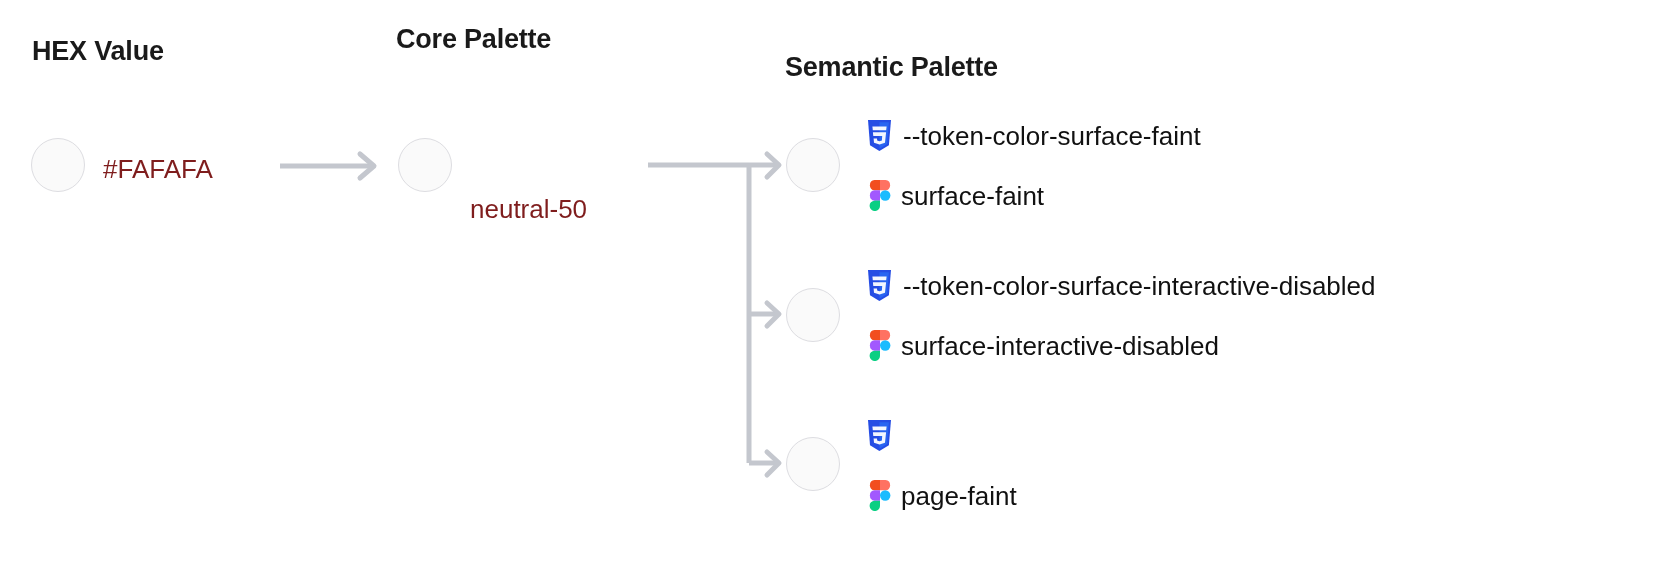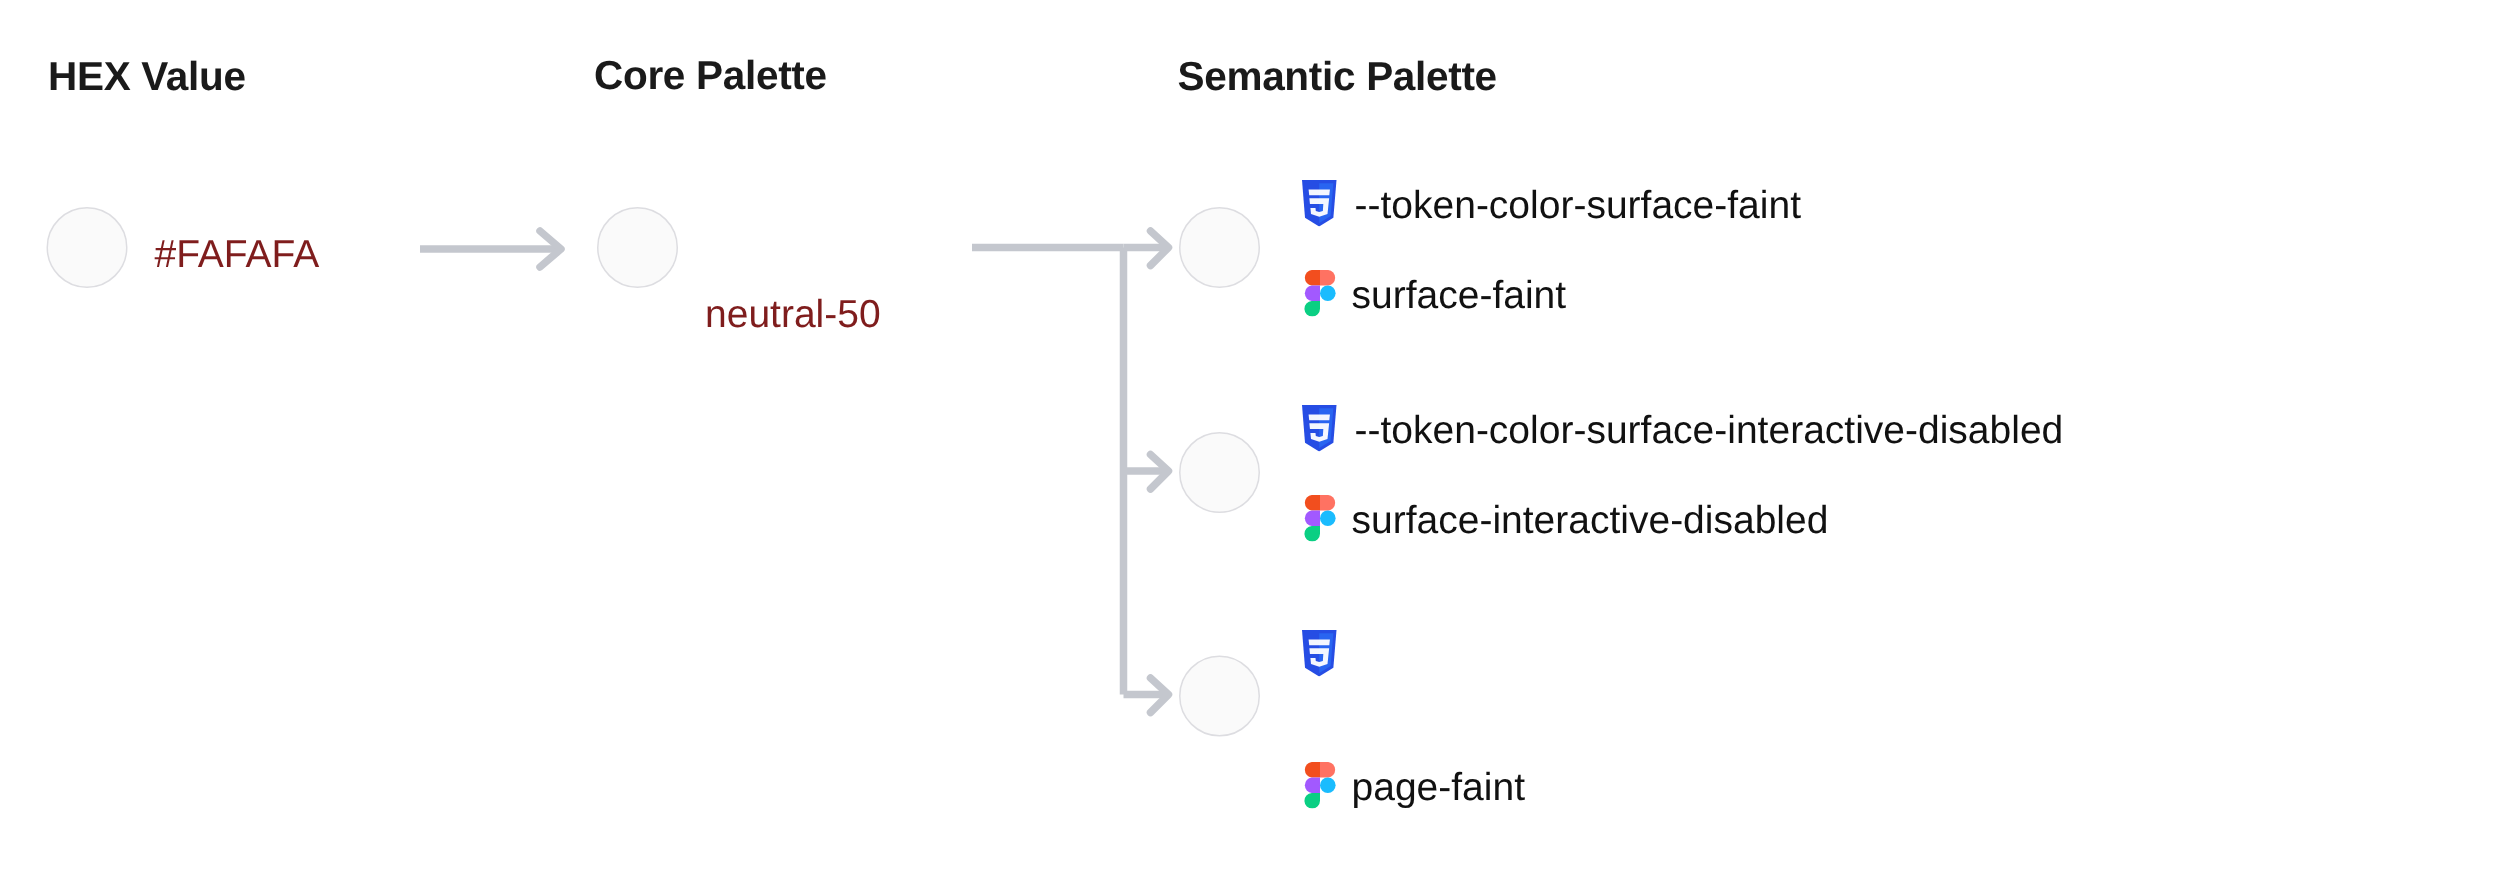--- a/index.html
+++ b/index.html
@@ -26,22 +26,22 @@
   
   .col-heading {
     position: absolute;
     font-size: 27px;
     font-weight: bold;
     color: #1a1a1a;
     letter-spacing: -0.2px;
     white-space: nowrap;
   }
   #heading-hex      { left: 32px;  top: 36px; }
-  #heading-core     { left: 396px; top: 35px; }
-  #heading-semantic { left: 785px; top: 36px; }
+  #heading-core     { left: 396px; top: 24px; }
+  #heading-semantic { left: 785px; top: 52px; }
 
   
   .swatch {
     position: absolute;
     width: 54px;
     height: 54px;
     border-radius: 50%;
     background: #FAFAFA;
     border: 1px solid #DDDDE1;
     box-sizing: border-box;
@@ -176,21 +176,21 @@
 
   <div class="token-row" style="left:866px; top:420px;">
     <svg class="icon-box" viewBox="0 0 27 31">
       <path d="M2 0 L25 0 L22.9 25.2 L13.4 31 L4 25.2 Z" fill="#264DE4"></path>
       <path d="M13.5 2.2 L13.5 28.7 L21.1 24.0 L22.9 2.2 Z" fill="#2965F1"></path>
       <path d="M6.4 6.4 L20.6 6.4 L20.2 10.2 L6.8 10.2 Z" fill="#FFFFFF" opacity="0.95"></path>
       <path d="M6.9 12.2 L20.1 12.2 L19.0 22.7 L13.5 24.5 L8.0 22.7 L7.6 18.6 L11.0 18.6 L11.2 20.6 L13.5 21.3 L15.9 20.6 L16.2 16.0 L7.3 16.0 Z" fill="#FFFFFF" opacity="0.95"></path>
     </svg>
   </div>
 
-  <div class="token-row" style="left:869px; top:508px;">
+  <div class="token-row" style="left:869px; top:480px;">
     <svg class="icon-box figma" viewBox="0 0 22 31">
       <path d="M5.5 0 A5.2 5.2 0 0 0 5.5 10.33 L11 10.33 L11 0 Z" fill="#F24E1E"></path>
       <path d="M11 0 L16.5 0 A5.2 5.2 0 0 1 16.5 10.33 L11 10.33 Z" fill="#FF7262"></path>
       <path d="M5.5 10.33 A5.2 5.2 0 0 0 5.5 20.66 L11 20.66 L11 10.33 Z" fill="#A259FF"></path>
       <circle cx="16.2" cy="15.5" r="5.2" fill="#1ABCFE"></circle>
       <path d="M5.5 20.66 A5.2 5.2 0 1 0 11 25.9 L11 20.66 Z" fill="#0ACF83"></path>
     </svg>
     <span class="token-text">page-faint</span>
   </div>
 

